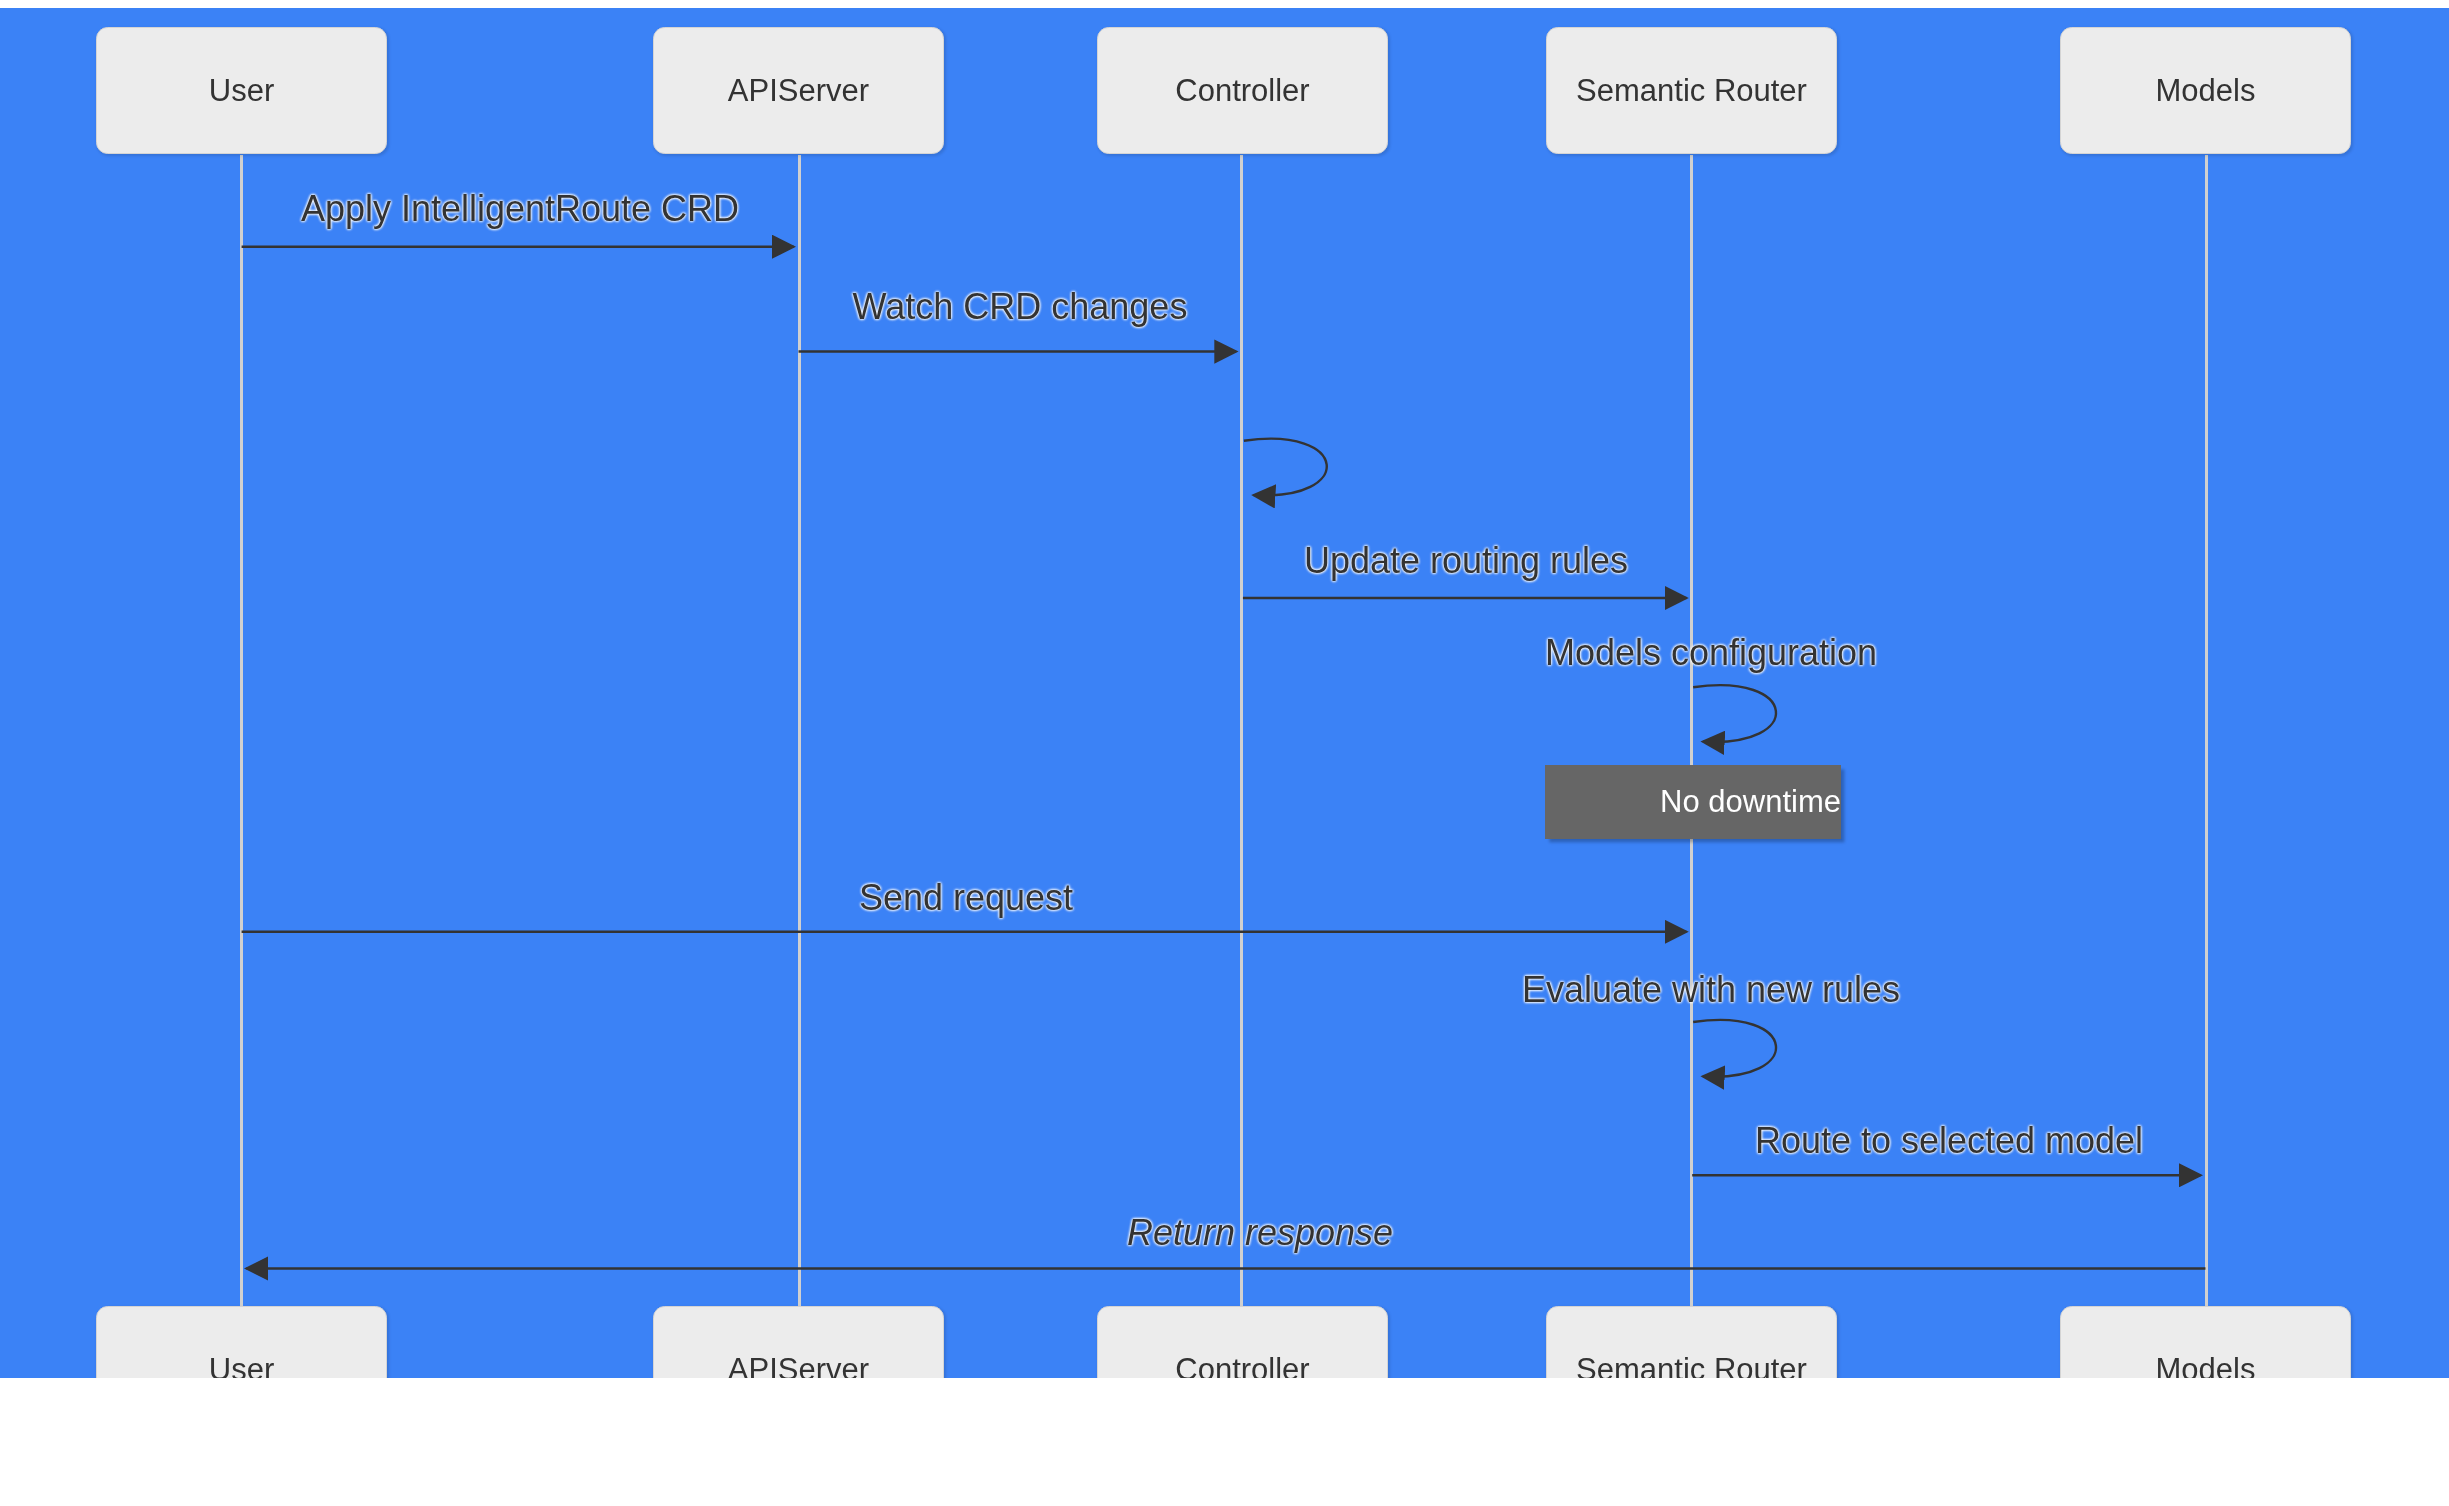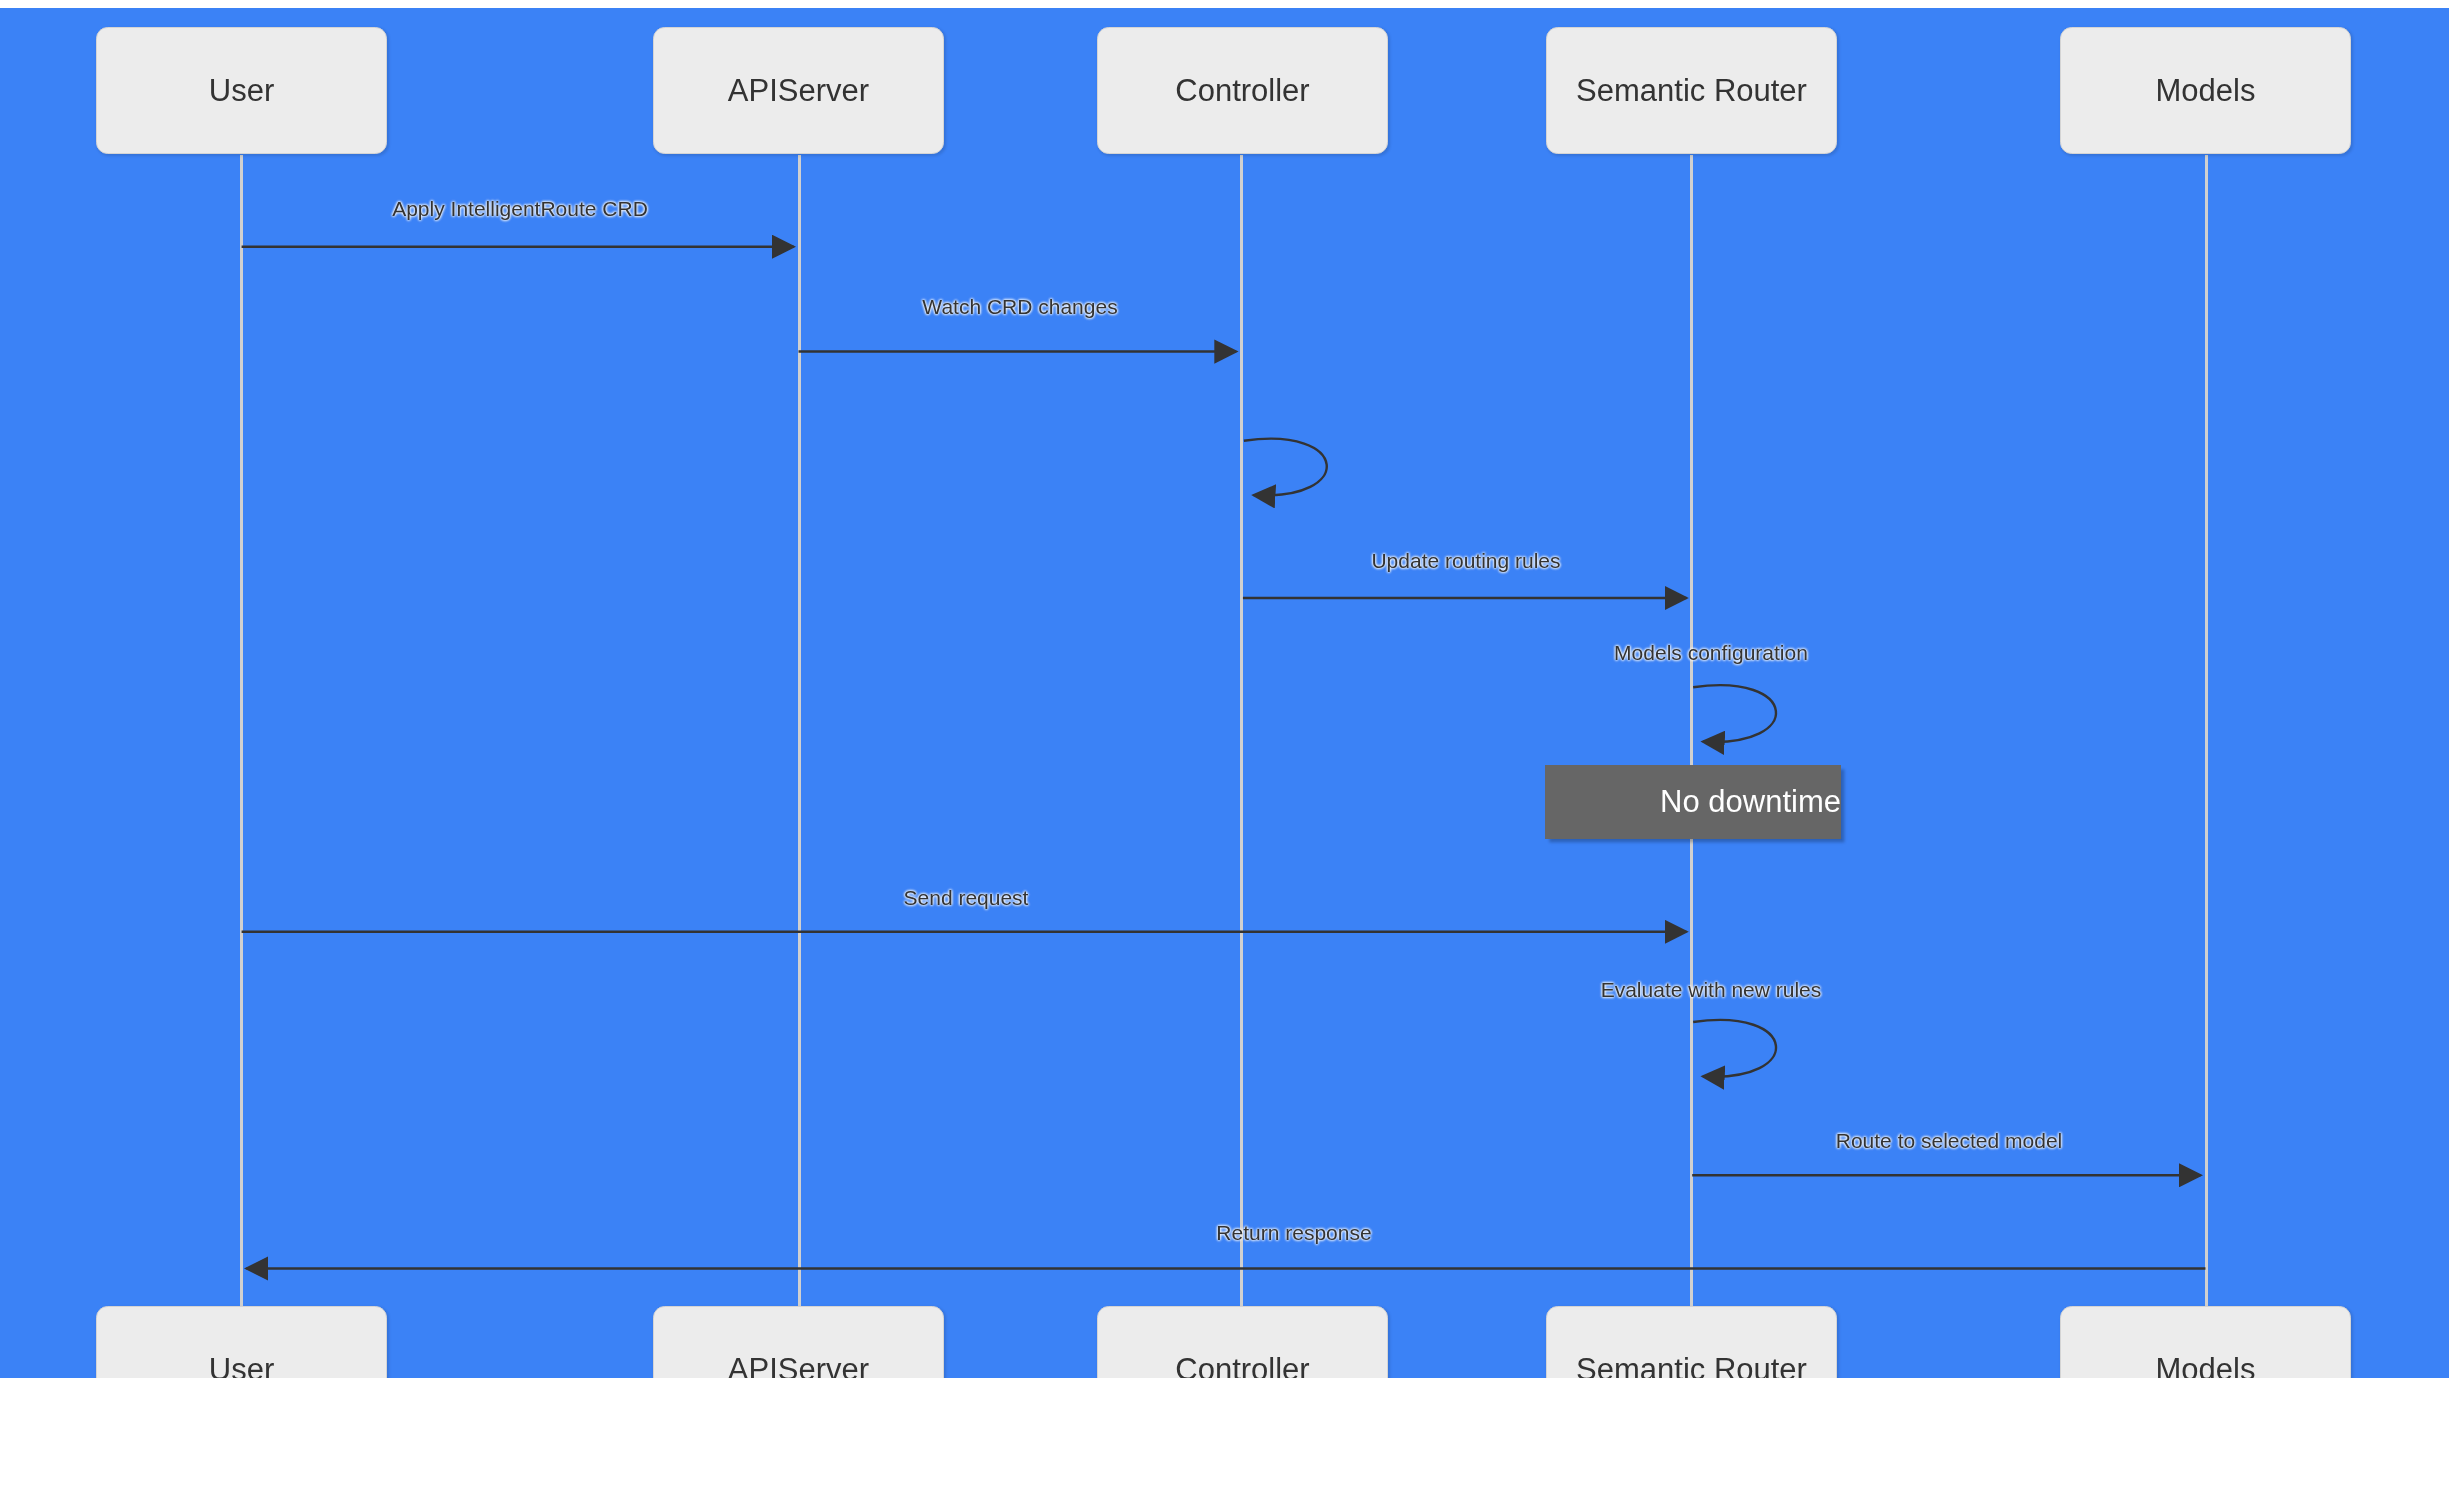--- a/index.html
+++ b/index.html
@@ -36,21 +36,21 @@
     align-items: center;
     justify-content: center;
     font-size: 31px;
     color: #333333;
     box-sizing: border-box;
     z-index: 3;
   }
   .msg-label {
     position: absolute;
     transform: translate(-50%, -50%);
-    font-size: 21px;
+    font-size: 36px;
     white-space: nowrap;
     color: #333333;
     z-index: 2;
     text-shadow: 0 0 2.9px #fff, 0 0 2.9px #fff, 0 0 2.9px #fff;
   }
   .note {
     position: absolute;
     left: 1545px;
     top: 757px;
     width: 296px;
@@ -133,20 +133,20 @@
       <span>Models</span>
     </div>
 
   <div class="msg-label" style="left:520px;  top:201px;">Apply IntelligentRoute CRD</div>
   <div class="msg-label" style="left:1020px; top:299px;">Watch CRD changes</div>
   <div class="msg-label" style="left:1466px; top:553px;text-align:right;">Update routing rules</div>
   <div class="msg-label" style="left:1711px; top:645px;">Models configuration</div>
   <div class="msg-label" style="left:966px;  top:890px;">Send request</div>
   <div class="msg-label" style="left:1711px; top:982px;">Evaluate with new rules</div>
   <div class="msg-label" style="left:1949px; top:1133px;">Route to selected model</div>
-  <div class="msg-label" style="left:1294px; top:1225px;">Return response</div>
+  <div class="msg-label" style="left:1260px; top:1225px;font-style:italic;">Return response</div>
 
   <div class="note">
     <span>No downtime</span>
   </div>
 
 </div>
 
 
 </body></html>

